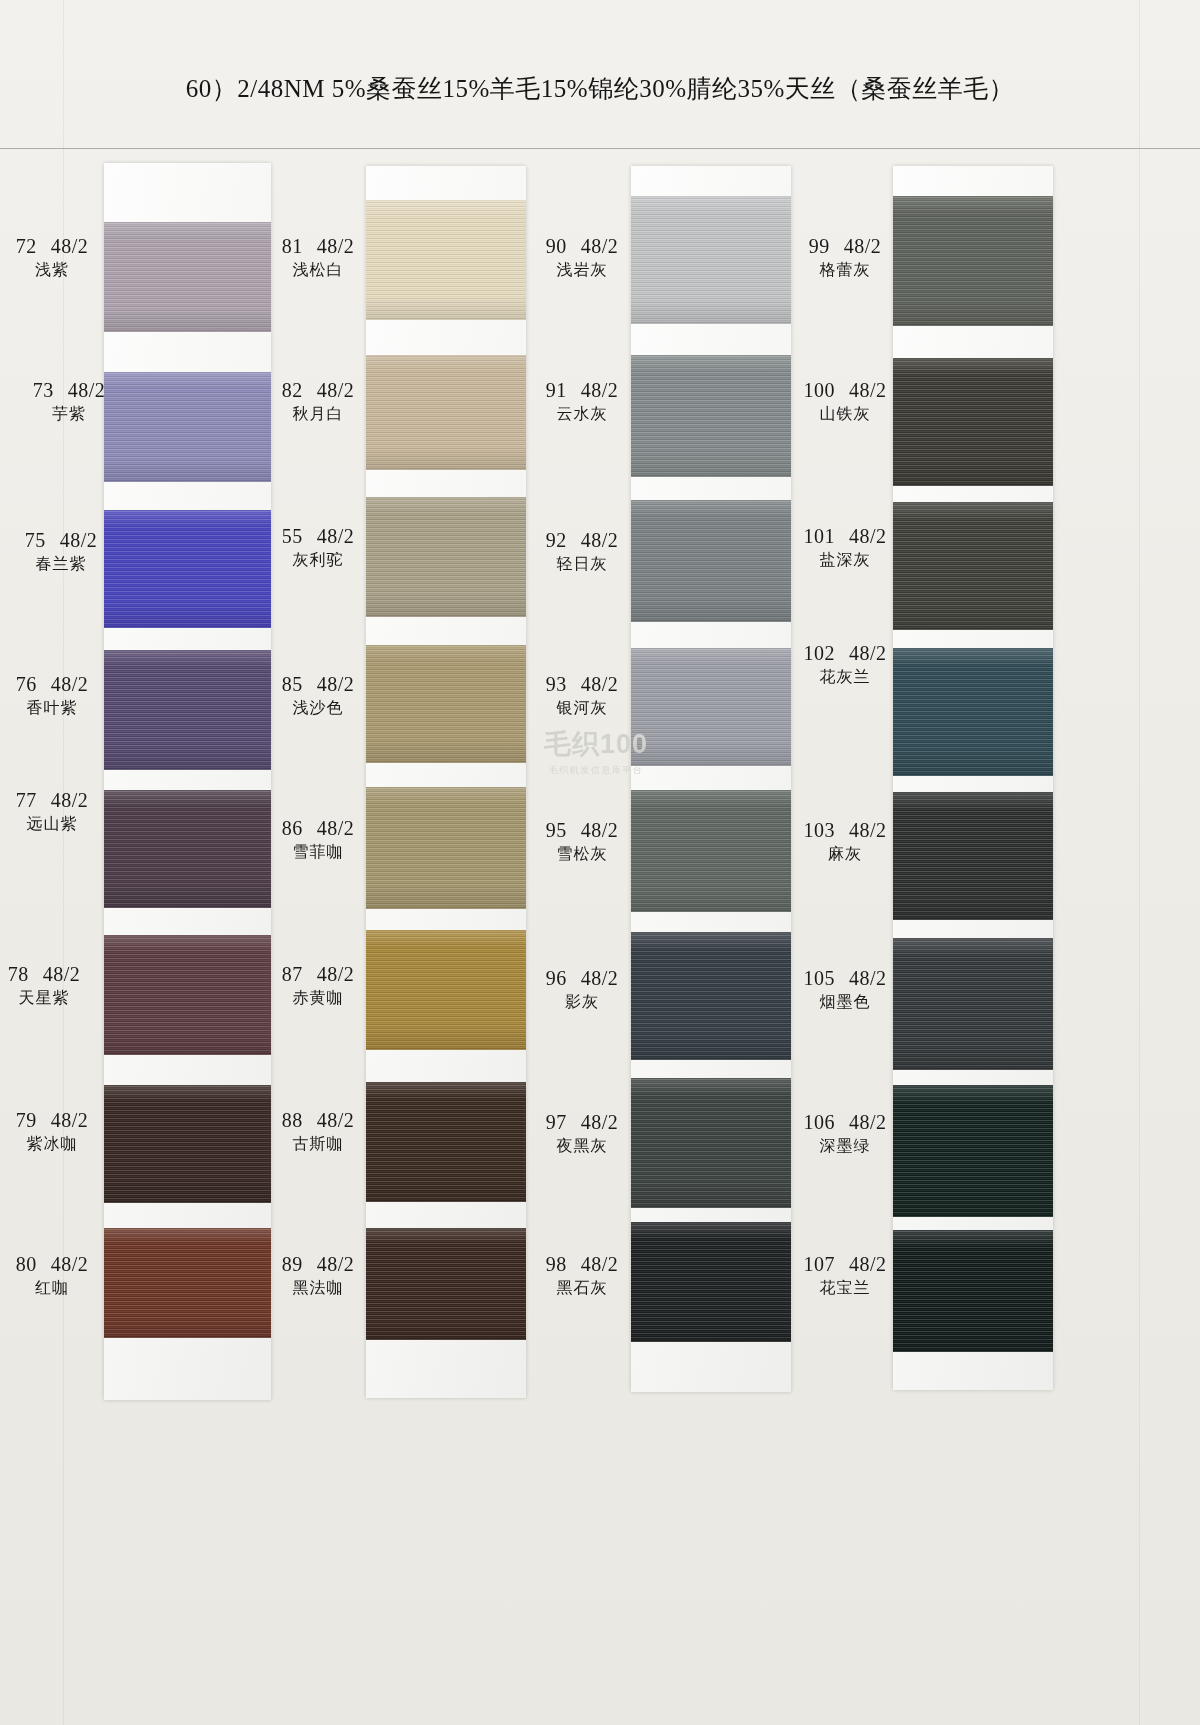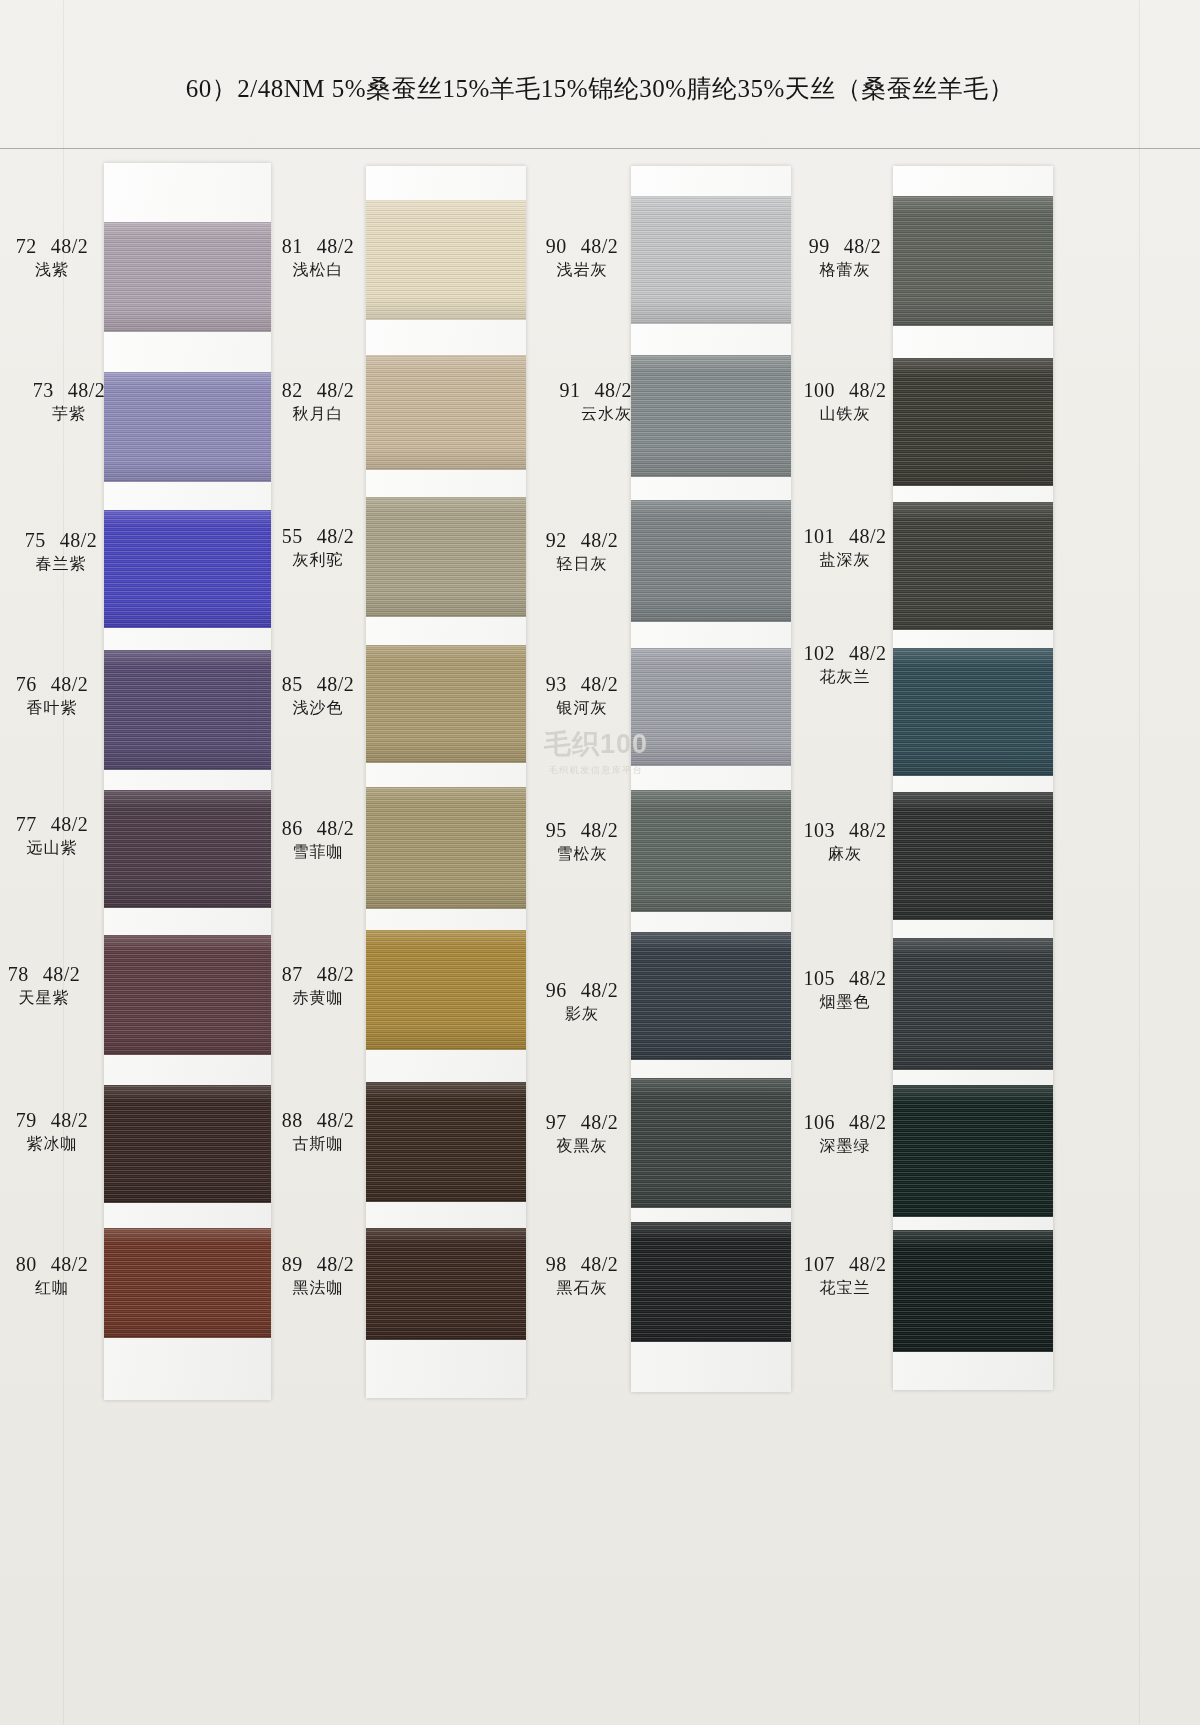--- a/index.html
+++ b/index.html
@@ -242,21 +242,21 @@
         <div class="cname">芋紫</div>
       </div>
       <div class="label" style="left: 0px; width: 122px; top: 528px; text-align: center;">
         <div class="code"><span class="num">75</span><span class="spec">48/2</span></div>
         <div class="cname">春兰紫</div>
       </div>
       <div class="label" style="left: 0px; width: 104px; top: 672px;">
         <div class="code"><span class="num">76</span><span class="spec">48/2</span></div>
         <div class="cname">香叶紫</div>
       </div>
-      <div class="label" style="left: 0px; width: 104px; top: 812px;">
+      <div class="label" style="left: 0px; width: 104px; top: 788px;">
         <div class="code"><span class="num">77</span><span class="spec">48/2</span></div>
         <div class="cname">远山紫</div>
       </div>
       <div class="label" style="left: 0px; width: 88px; top: 962px;">
         <div class="code"><span class="num">78</span><span class="spec">48/2</span></div>
         <div class="cname">天星紫</div>
       </div>
       <div class="label" style="left: 0px; width: 104px; top: 1108px;">
         <div class="code"><span class="num">79</span><span class="spec">48/2</span></div>
         <div class="cname">紫冰咖</div>
@@ -294,37 +294,37 @@
         <div class="cname">古斯咖</div>
       </div>
       <div class="label" style="left: 268px; width: 100px; top: 1252px;">
         <div class="code"><span class="num">89</span><span class="spec">48/2</span></div>
         <div class="cname">黑法咖</div>
       </div>
       <div class="label" style="left: 532px; width: 100px; top: 234px;">
         <div class="code"><span class="num">90</span><span class="spec">48/2</span></div>
         <div class="cname">浅岩灰</div>
       </div>
-      <div class="label" style="left: 532px; width: 100px; top: 378px; text-align: right;">
+      <div class="label" style="left: 532px; width: 100px; top: 378px;">
         <div class="code"><span class="num">91</span><span class="spec">48/2</span></div>
         <div class="cname">云水灰</div>
       </div>
       <div class="label" style="left: 532px; width: 100px; top: 528px;">
         <div class="code"><span class="num">92</span><span class="spec">48/2</span></div>
         <div class="cname">轻日灰</div>
       </div>
       <div class="label" style="left: 532px; width: 100px; top: 672px;">
         <div class="code"><span class="num">93</span><span class="spec">48/2</span></div>
         <div class="cname">银河灰</div>
       </div>
       <div class="label" style="left: 532px; width: 100px; top: 818px;">
         <div class="code"><span class="num">95</span><span class="spec">48/2</span></div>
         <div class="cname">雪松灰</div>
       </div>
-      <div class="label" style="left: 532px; width: 100px; top: 966px; margin-top: 12px;">
+      <div class="label" style="left: 532px; width: 100px; top: 966px;">
         <div class="code"><span class="num">96</span><span class="spec">48/2</span></div>
         <div class="cname">影灰</div>
       </div>
       <div class="label" style="left: 532px; width: 100px; top: 1110px;">
         <div class="code"><span class="num">97</span><span class="spec">48/2</span></div>
         <div class="cname">夜黑灰</div>
       </div>
       <div class="label" style="left: 532px; width: 100px; top: 1252px;">
         <div class="code"><span class="num">98</span><span class="spec">48/2</span></div>
         <div class="cname">黑石灰</div>

